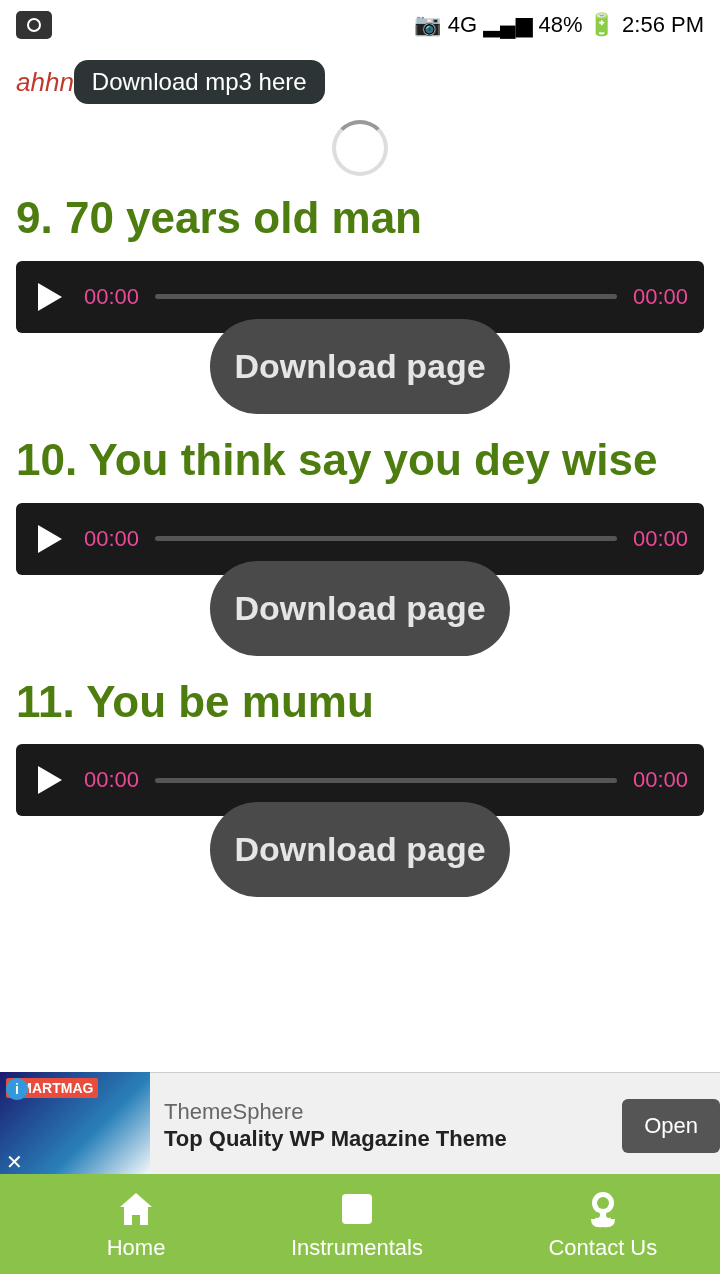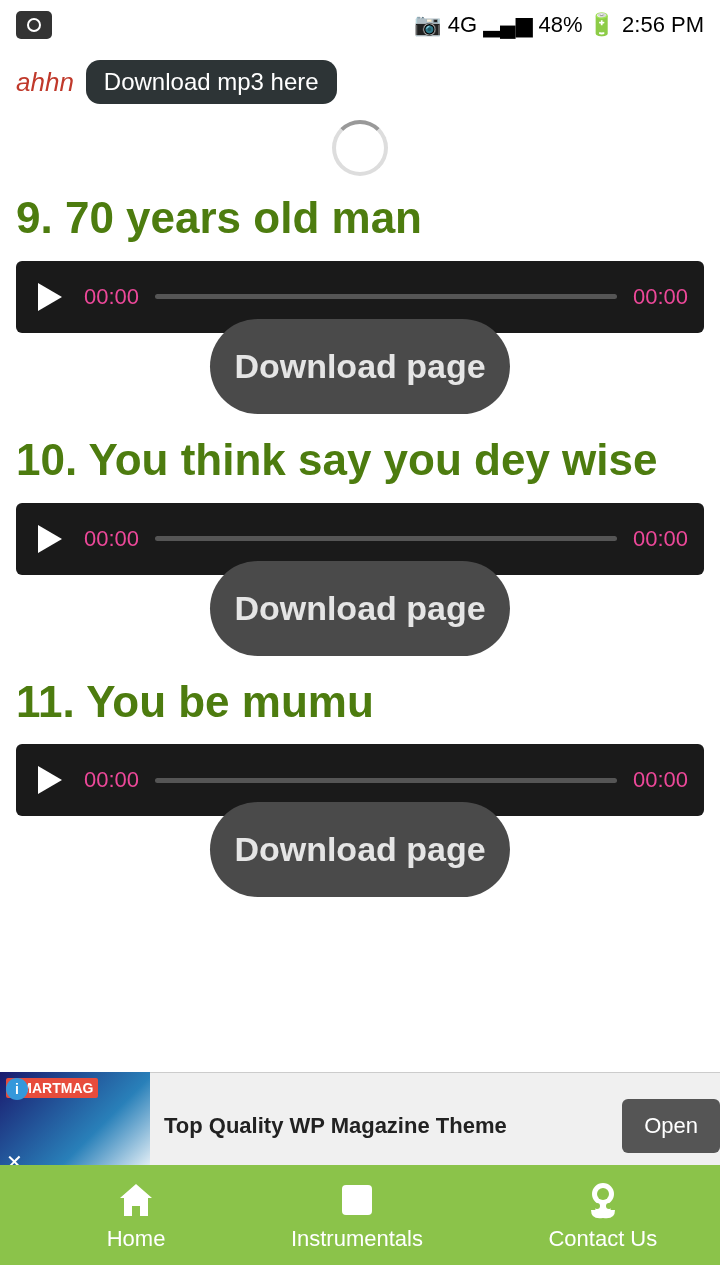--- a/index.html
+++ b/index.html
@@ -54,21 +54,20 @@
       border: 2px solid #fff;
     }
 
     
     .top-bar {
       width: 720px;
       background: #fff;
       padding: 10px 16px;
       display: flex;
       align-items: center;
-      gap: 12px;
     }
     .top-link-red {
       color: #c0392b;
       font-size: 26px;
       font-style: italic;
     }
     .top-link-dark {
       background: #2d3436;
       color: #fff;
       padding: 8px 18px;
@@ -250,21 +249,21 @@
       height: 22px;
       text-align: center;
       font-size: 14px;
       font-weight: bold;
       line-height: 22px;
     }
 
     
     .bottom-nav {
       position: fixed;
-      bottom: 15px;
+      bottom: 6px;
       left: 0;
       width: 720px;
       height: 100px;
       background: #8bc34a;
       display: flex;
       align-items: center;
       justify-content: space-around;
       z-index: 200;
       padding-left: 44px;
     }
@@ -373,20 +372,21 @@
   <div class="bottom-spacer"></div>
 </div>
 
 <div class="ad-banner">
   <div class="ad-image">
     <div class="ad-i-icon">i</div>
     <div class="ad-smartmag">SMARTMAG</div>
     <div class="ad-close">✕</div>
   </div>
   <div class="ad-info">
+    <div class="ad-info-title">ThemeSphere</div>
     <div class="ad-info-main">Top Quality WP Magazine Theme</div>
   </div>
   <div class="ad-open-btn">Open</div>
 </div>
 
 <div class="bottom-nav">
   <div class="nav-item">
     <div class="nav-icon">
       <svg width="40" height="40" viewBox="0 0 40 40" fill="white">
         <polygon points="20,4 4,18 8,18 8,36 16,36 16,26 24,26 24,36 32,36 32,18 36,18"></polygon>

